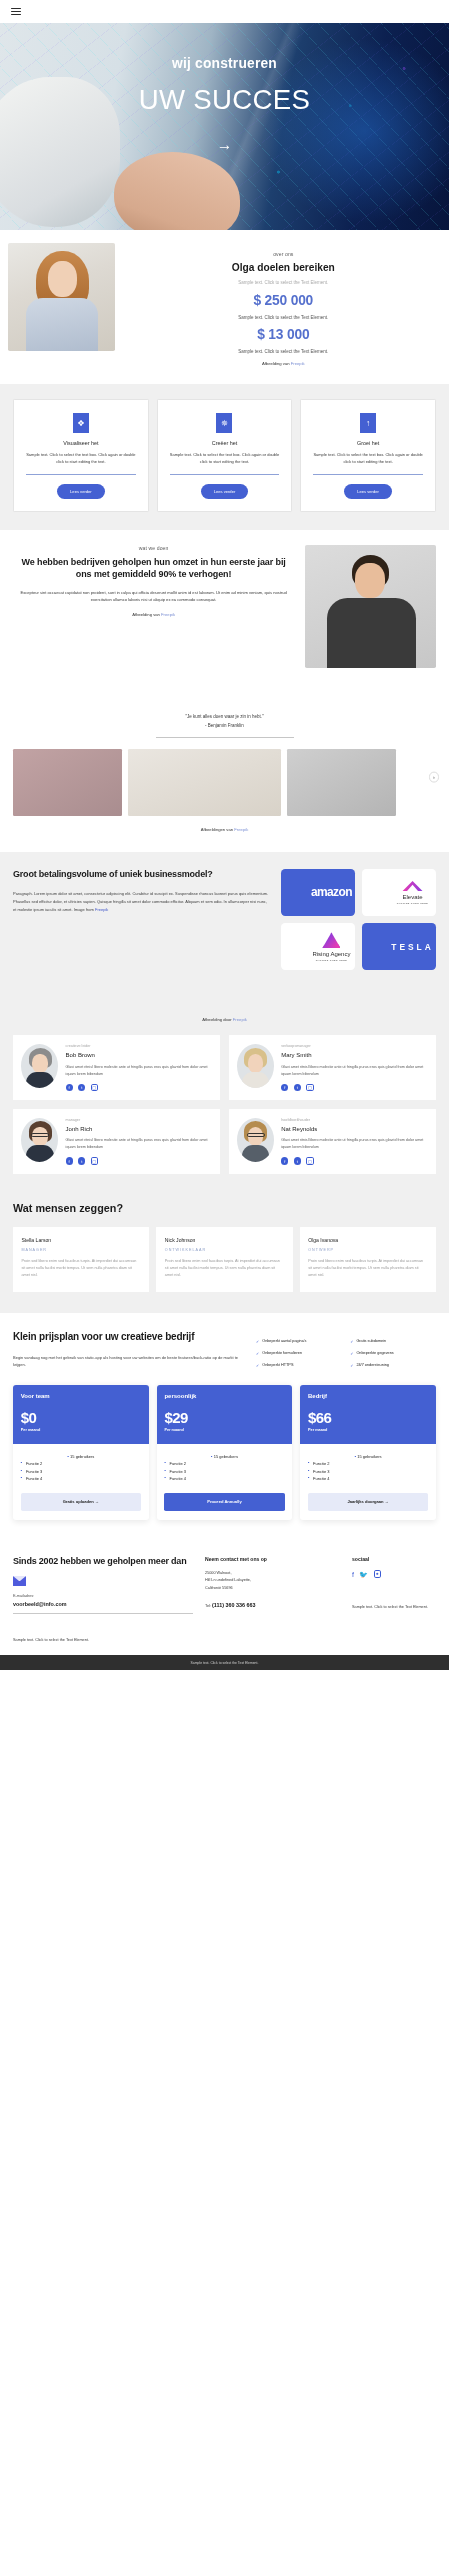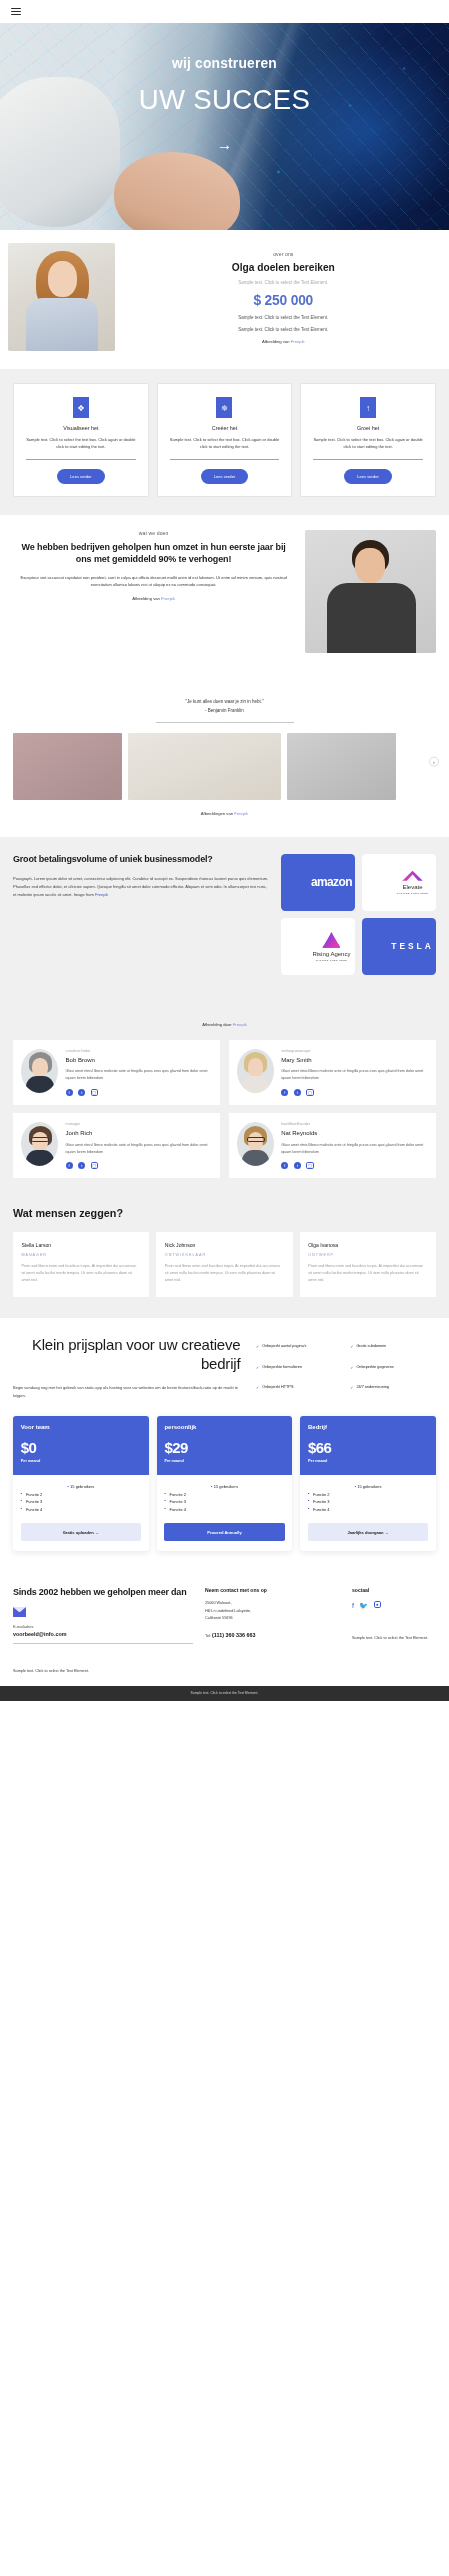--- a/index.html
+++ b/index.html
@@ -95,21 +95,21 @@
   .arrowbtn { position:absolute; right:9.6px; top:50%; transform:translateY(-50%);
     width:10.8px;height:10.8px;border-radius:50%;background:#fff;border:0.6px solid #ddd;
     display:flex;align-items:center;justify-content:center;font-size:5.4px;color:#555;cursor:pointer; }
 
   
   .brands { display:flex; padding:17px 13px 20.4px; gap:10.8px; }
   .brands-l { flex:1; }
   .brands-h { font-size:9px; font-weight:700; line-height:1.3; letter-spacing:-0.2px; }
   .brands-p { font-size:4px; color:#3e3e3e; line-height:1.95; margin-top:9.6px; }
   .logos { width:155px; flex:none; display:grid; grid-template-columns:1fr 1fr; gap:7.2px; }
-  .logo { height:57px; border-radius:4.2px; display:flex; flex-direction:column; align-items:center; justify-content:center;padding-left:27px; }
+  .logo { height:47px; border-radius:4.2px; display:flex; flex-direction:column; align-items:center; justify-content:center;padding-left:27px; }
   .logo.fill { background:#4460d2; color:#fff; }
   .logo.white { background:#fff; }
   .lg-amazon{font-size:12px;font-weight:700;letter-spacing:-0.6px;}
   .lg-tesla{font-size:8.4px;font-weight:600;letter-spacing:3px;}
   .lg-name{font-size:6px;color:#2d2d2d;margin-top:3px;}
   .lg-tag{font-size:2.2px;color:#555;letter-spacing:0.5px;margin-top:1.8px;font-weight:700;}
   .el-mark{width:20.4px;height:10.2px;background:linear-gradient(90deg,#ec3bb0,#8b3ce0);clip-path:polygon(50% 0,100% 100%,78% 100%,50% 38%,22% 100%,0 100%);}
   .ra-mark{width:18px;height:15.6px;border:2.4px solid;border-image:linear-gradient(135deg,#6f3ce8,#ec3bb0) 1;clip-path:polygon(50% 0,100% 100%,0 100%);background:linear-gradient(135deg,#6f3ce8,#ec3bb0);}
 
   
@@ -134,21 +134,21 @@
   .testi h2 { font-size:10.8px; font-weight:700; }
   .tgrid3 { display:grid; grid-template-columns:repeat(3,1fr); gap:7.2px; margin-top:13px; }
   .qcard { background:#fff; padding:9.6px 8.4px 13px; border-radius:0.6px; }
   .qname { font-size:5.1px; color:#222; }
   .qrole { font-size:3.7px; color:#8fa0c8; letter-spacing:1px; margin-top:5.4px; }
   .qtext { font-size:3.8px; color:#9a9a9a; line-height:1.85; margin-top:6px; }
 
   
   .pricing { background:#fff; padding:17px 13px 18px; }
   .pr-top { display:flex; gap:15.6px; }
-  .pr-h { font-size:15px; font-weight:400; line-height:1.3; letter-spacing:-0.2px;text-align:right; }
+  .pr-h { font-size:10px; font-weight:700; line-height:1.3; letter-spacing:-0.2px; }
   .pr-p { font-size:4px; color:#3e3e3e; line-height:1.95; margin-top:10.8px; }
   .pr-feats { flex:none; width:180px; display:grid; grid-template-columns:1fr 1fr; gap:5.4px 8.4px; padding-top:9.6px; }
   .pf { font-size:3.8px; color:#222; display:flex; gap:3px; }
   .pf i { color:#3b5bd4; font-style:normal; }
   .plans { display:grid; grid-template-columns:repeat(3,1fr); gap:7.8px; margin-top:15.6px; }
   .plan { background:#fff; border-radius:3px; box-shadow:0 1.2px 6px rgba(0,0,0,.09); overflow:hidden; }
   .plan-head { background:#4460d2; color:#fff; padding:8.4px 7.8px 12px; }
   .plan-name { font-size:6px; font-weight:700; }
   .plan-price { font-size:15px; font-weight:700; margin-top:9.6px; letter-spacing:-0.6px; }
   .plan-per { font-size:3.8px; font-weight:700; margin-top:2.4px; }
@@ -210,20 +210,21 @@
       <div class="hair"></div>
         <div class="face"></div>
         <div class="body"></div>
     </div>
     <div class="about-txt">
       <div class="eyebrow">over ons</div>
       <div class="about-h">Olga doelen bereiken</div>
       <div class="samp lite">Sample text. Click to select the Text Element.</div>
       <div class="bignum">$ 250 000</div>
       <div class="samp">Sample text. Click to select the Text Element.</div>
+      <div class="bignum">$ 13 000</div>
       <div class="samp">Sample text. Click to select the Text Element.</div>
       <div class="credit" style="margin-top:7.2px">
         <span>Afbeelding van </span><a href="#">Freepik</a>
       </div>
     </div>
   </section>
 
   <section class="features grayband">
     <div class="fcard">
       <div class="ficon">❖</div>

